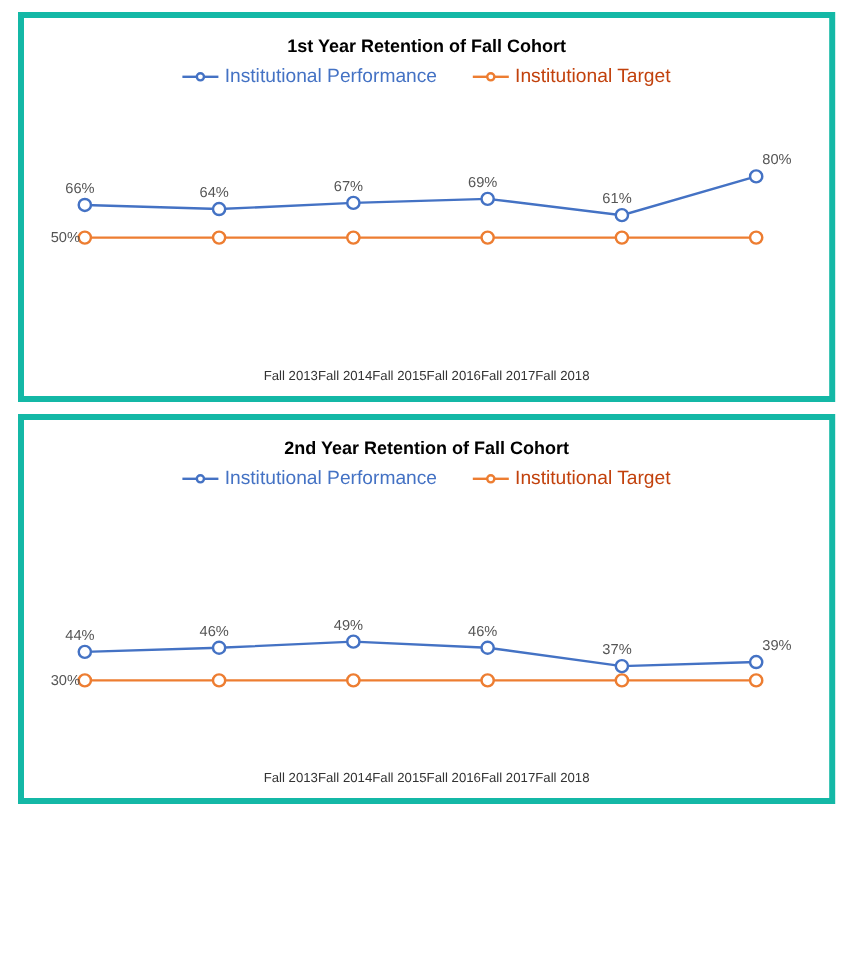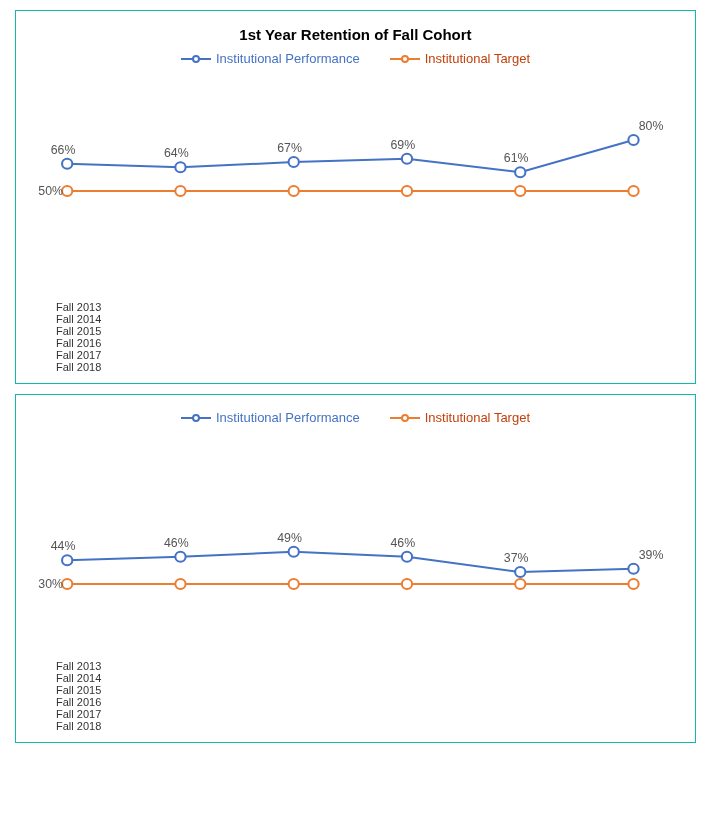--- a/index.html
+++ b/index.html
@@ -3,37 +3,37 @@
   <meta charset="utf-8">
   <style>
     * { box-sizing: border-box; margin: 0; padding: 0; }
     body {
       background: #fff;
       font-family: Arial, sans-serif;
       width: 711px;
       min-height: 814px;
     }
     .chart-container {
-      border: 1px solid #14b8a6;
+      border: 5px solid #14b8a6;
       margin: 10px 15px;
       padding: 15px 10px 10px 10px;
       background: #fff;
     }
     .chart-title {
       text-align: center;
       font-weight: bold;
       font-size: 15px;
       margin-bottom: 8px;
     }
     .legend {
       display: flex;
       justify-content: center;
       gap: 30px;
       margin-bottom: 10px;
-      font-size: 13px;
+      font-size: 16px;
     }
     .legend-item {
       display: flex;
       align-items: center;
       gap: 5px;
     }
     .legend-line {
       width: 30px;
       height: 2px;
       position: relative;
@@ -62,26 +62,25 @@
       width: 100%;
       height: 220px;
       margin-bottom: 5px;
     }
     svg.chart-svg {
       width: 100%;
       height: 100%;
     }
     .x-labels {
       display: flex;
-      justify-content: flex-end;
+      justify-content: center;
       padding: 0 30px;
       font-size: 11px;
       color: #333;
       margin-top: 2px;
-      flex-direction: column;
     }
     .blue { color: #4472C4; }
     .orange { color: #c2410c; }
   </style>
 </head>
 <body>
 
 <div>
 
   <div class="chart-container">
@@ -129,20 +128,21 @@
       <span>Fall 2013</span>
       <span>Fall 2014</span>
       <span>Fall 2015</span>
       <span>Fall 2016</span>
       <span>Fall 2017</span>
       <span>Fall 2018</span>
     </div>
   </div>
 
   <div class="chart-container">
+    <div class="chart-title">2nd Year Retention of Fall Cohort</div>
     <div class="legend">
       <div class="legend-item blue">
         <div class="legend-line" style="color:#4472C4;">
           <div class="legend-dot" style="color:#4472C4;"></div>
         </div>
         <span>Institutional Performance</span>
       </div>
       <div class="legend-item orange">
         <div class="legend-line" style="color:#ED7D31;">
           <div class="legend-dot" style="color:#ED7D31;"></div>

